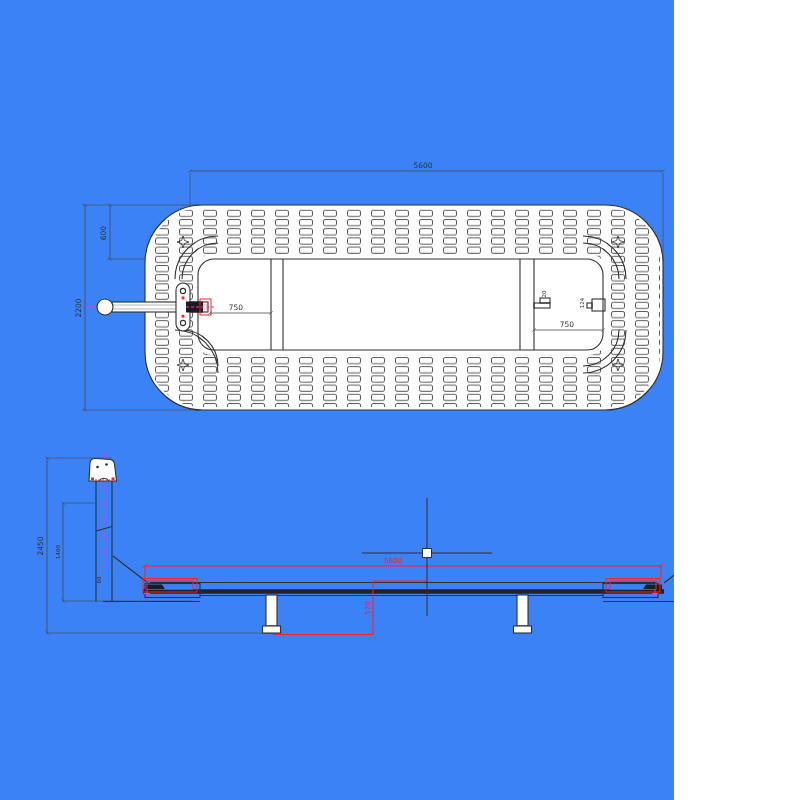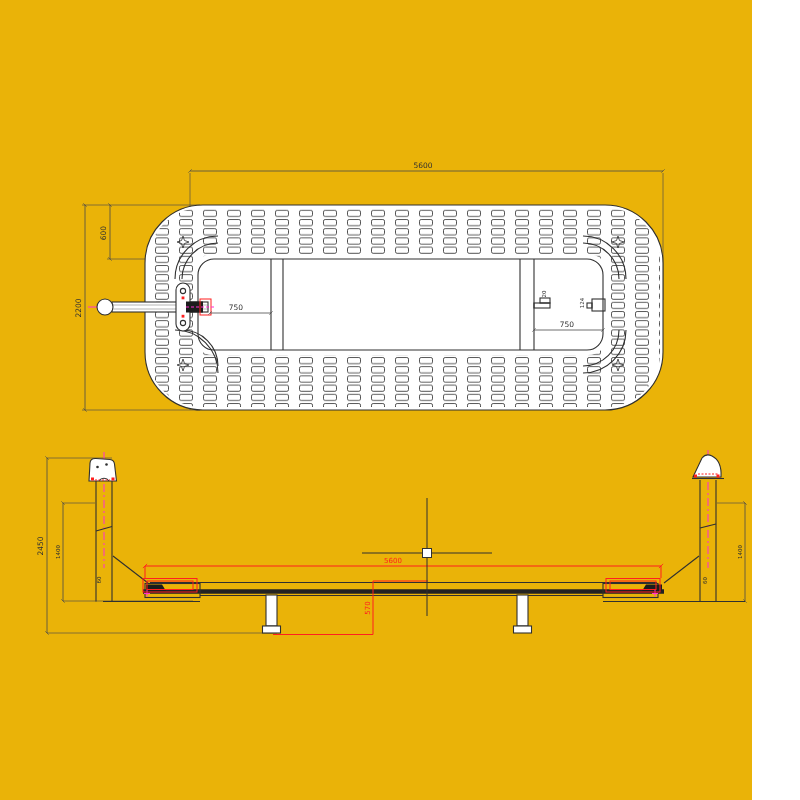--- a/index.html
+++ b/index.html
@@ -1,16 +1,16 @@
 <!DOCTYPE html>
 <html><head>
 <meta charset="utf-8">
 <style>
   html,body{margin:0;padding:0;background:#ffffff;}
-  .stage{position:relative;width:752px;height:800px;background:#eab308;overflow:hidden;font-family:"DejaVu Sans",sans-serif;}
+  .stage{position:relative;width:674px;height:800px;background:#3b82f6;overflow:hidden;font-family:"DejaVu Sans",sans-serif;}
   svg{display:block;}
   .s1  {stroke:#303030;stroke-width:1.1;fill:none;}
   .s1f {stroke:#303030;stroke-width:1.1;fill:#ffffff;}
   .sthk{stroke:#232323;stroke-width:4.5;fill:none;}
   .thin{stroke:#4a4a4a;stroke-width:0.65;fill:none;}
   .dim {stroke:#4a4a4a;stroke-width:0.8;fill:none;}
   .red {stroke:#ff1f1f;fill:none;stroke-width:1;}
   .redf{fill:#ff1f1f;stroke:none;}
   .mag {stroke:#ff2ed2;fill:none;stroke-width:1;}
   .blk {fill:#1c1c1c;stroke:none;}

